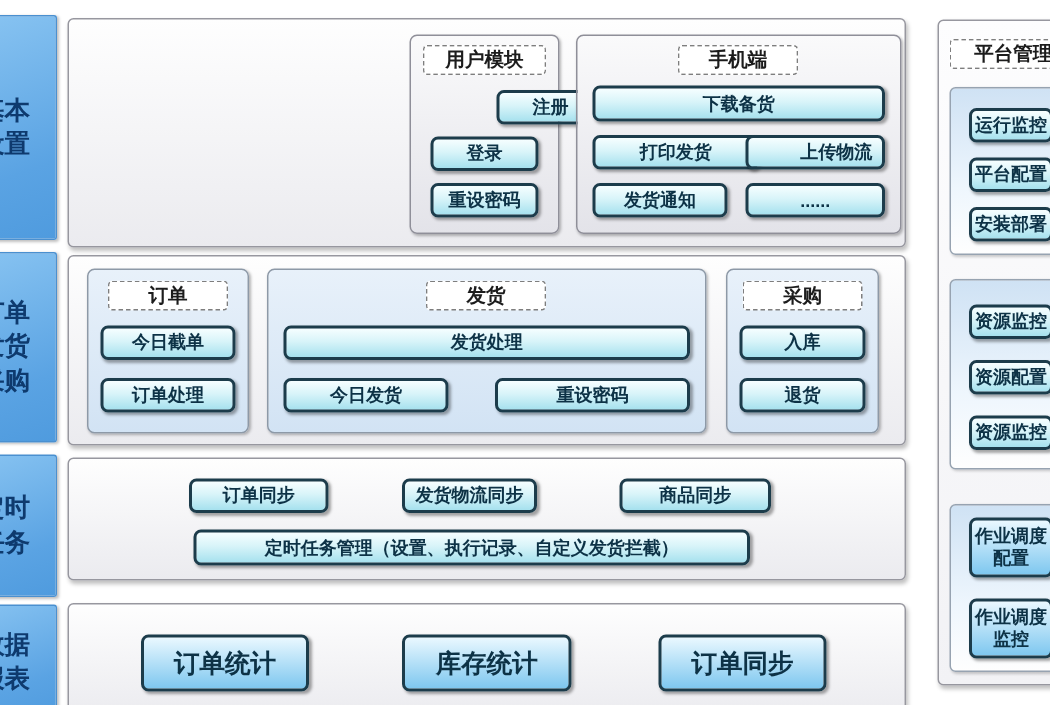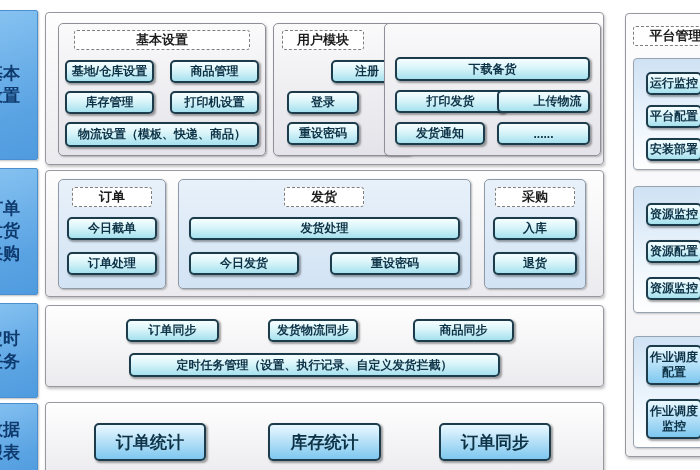--- a/index.html
+++ b/index.html
@@ -69,37 +69,30 @@
     <span>定时</span>
     <span>任务</span>
   </div>
   <div class="lbl" style="top:403px;height:75px;">
     <span>数据</span>
     <span>报表</span>
   </div>
 
   <div class="rowbox" style="top:12px;height:151px;">
 
-    <div class="grp silver" style="left:12px;top:10px;width:206px;height:131px;">
-      <div class="dash" style="left:15px;top:6px;width:176px;">基本设置</div>
-      <div class="btn" style="left:6px;top:36px;width:89px;">基地/仓库设置</div>
-      <div class="btn" style="left:111px;top:36px;width:89px;">商品管理</div>
-      <div class="btn" style="left:6px;top:67px;width:89px;">库存管理</div>
-      <div class="btn" style="left:111px;top:67px;width:89px;">打印机设置</div>
-      <div class="btn" style="left:6px;top:98px;width:194px;height:25px;">物流设置（模板、快递、商品）</div>
-    </div>
 
-    <div class="grp silver" style="left:227px;top:10px;width:98px;height:131px;padding-left:40px;">
+    <div class="grp silver" style="left:227px;top:10px;width:98px;height:131px;">
       <div class="dash" style="left:8px;top:6px;width:82px;">用户模块</div>
       <div class="btn" style="left:13px;top:36px;width:72px;margin-left:44px;">注册</div>
       <div class="btn" style="left:13px;top:67px;width:72px;">登录</div>
       <div class="btn" style="left:13px;top:98px;width:72px;">重设密码</div>
     </div>
 
     <div class="grp silver" style="left:338px;top:10px;width:215px;height:131px;">
+      <div class="dash" style="left:67px;top:6px;width:80px;">手机端</div>
       <div class="btn" style="left:10px;top:33px;width:195px;height:24px;">下载备货</div>
       <div class="btn" style="left:10px;top:66px;width:111px;">打印发货</div>
       <div class="btn" style="left:112px;top:66px;width:93px;padding-left:28px;">上传物流</div>
       <div class="btn" style="left:10px;top:98px;width:90px;">发货通知</div>
       <div class="btn" style="left:112px;top:98px;width:93px;">......</div>
     </div>
   </div>
 
   <div class="rowbox" style="top:170px;height:125px;">
 

